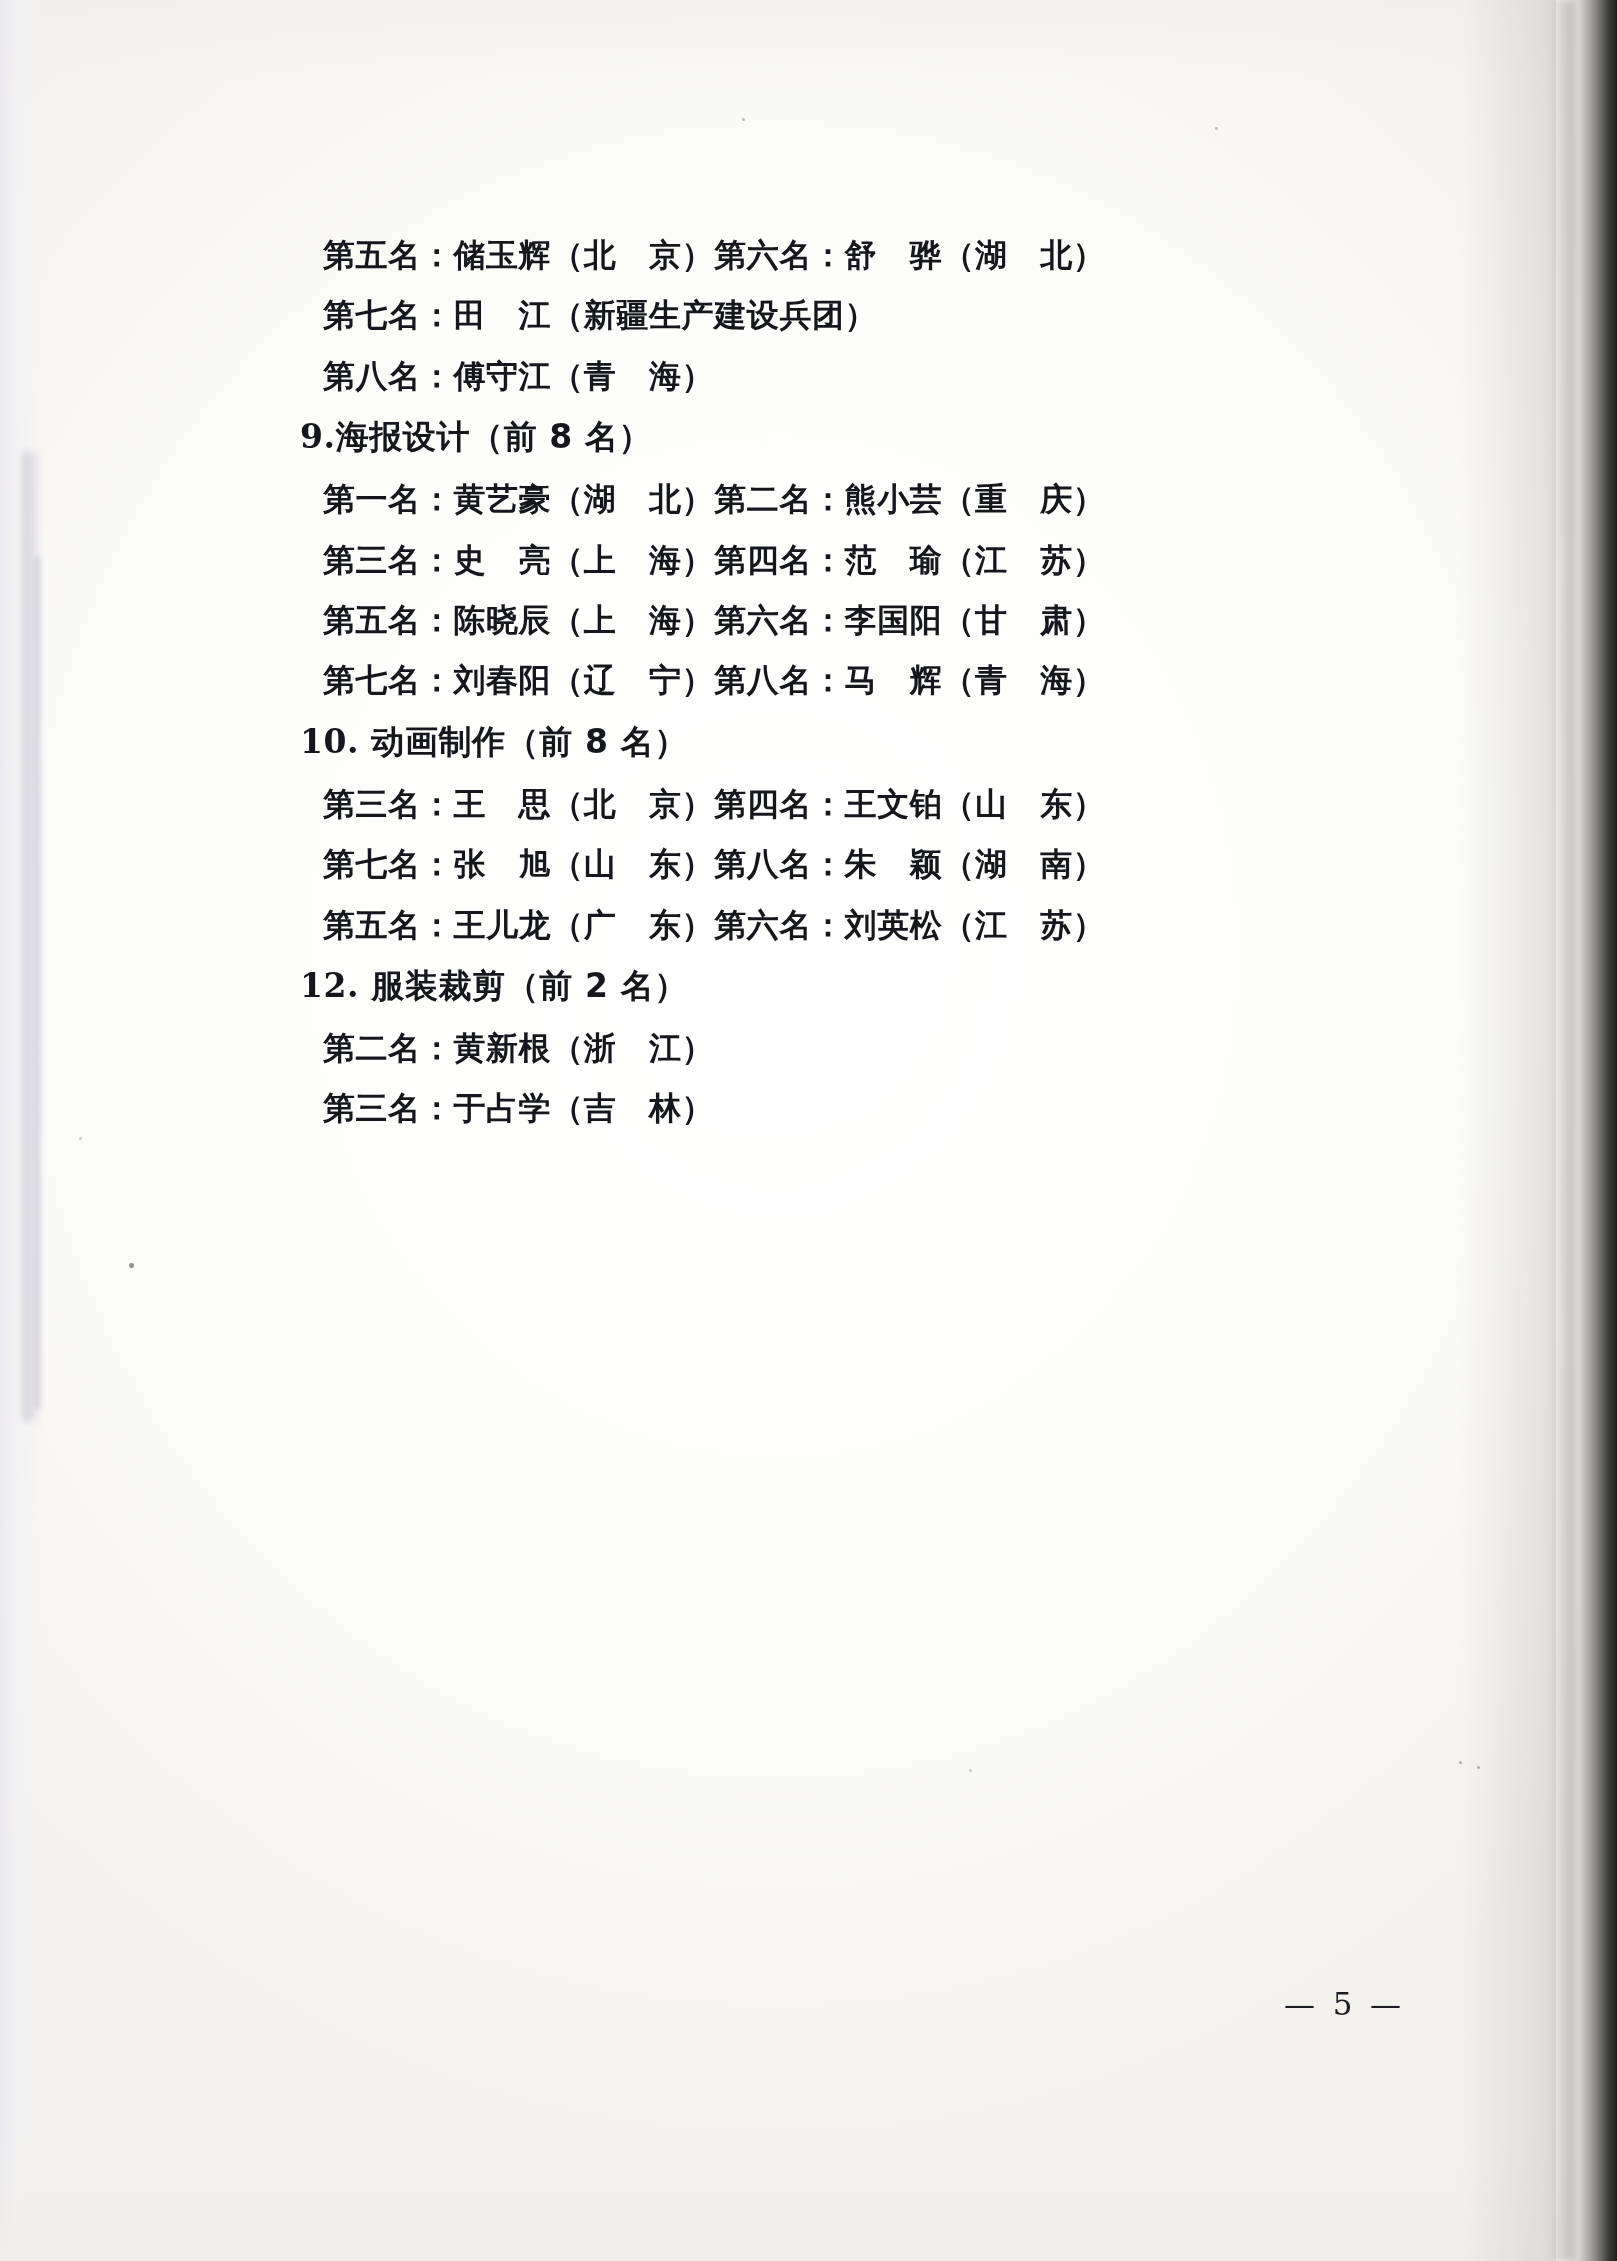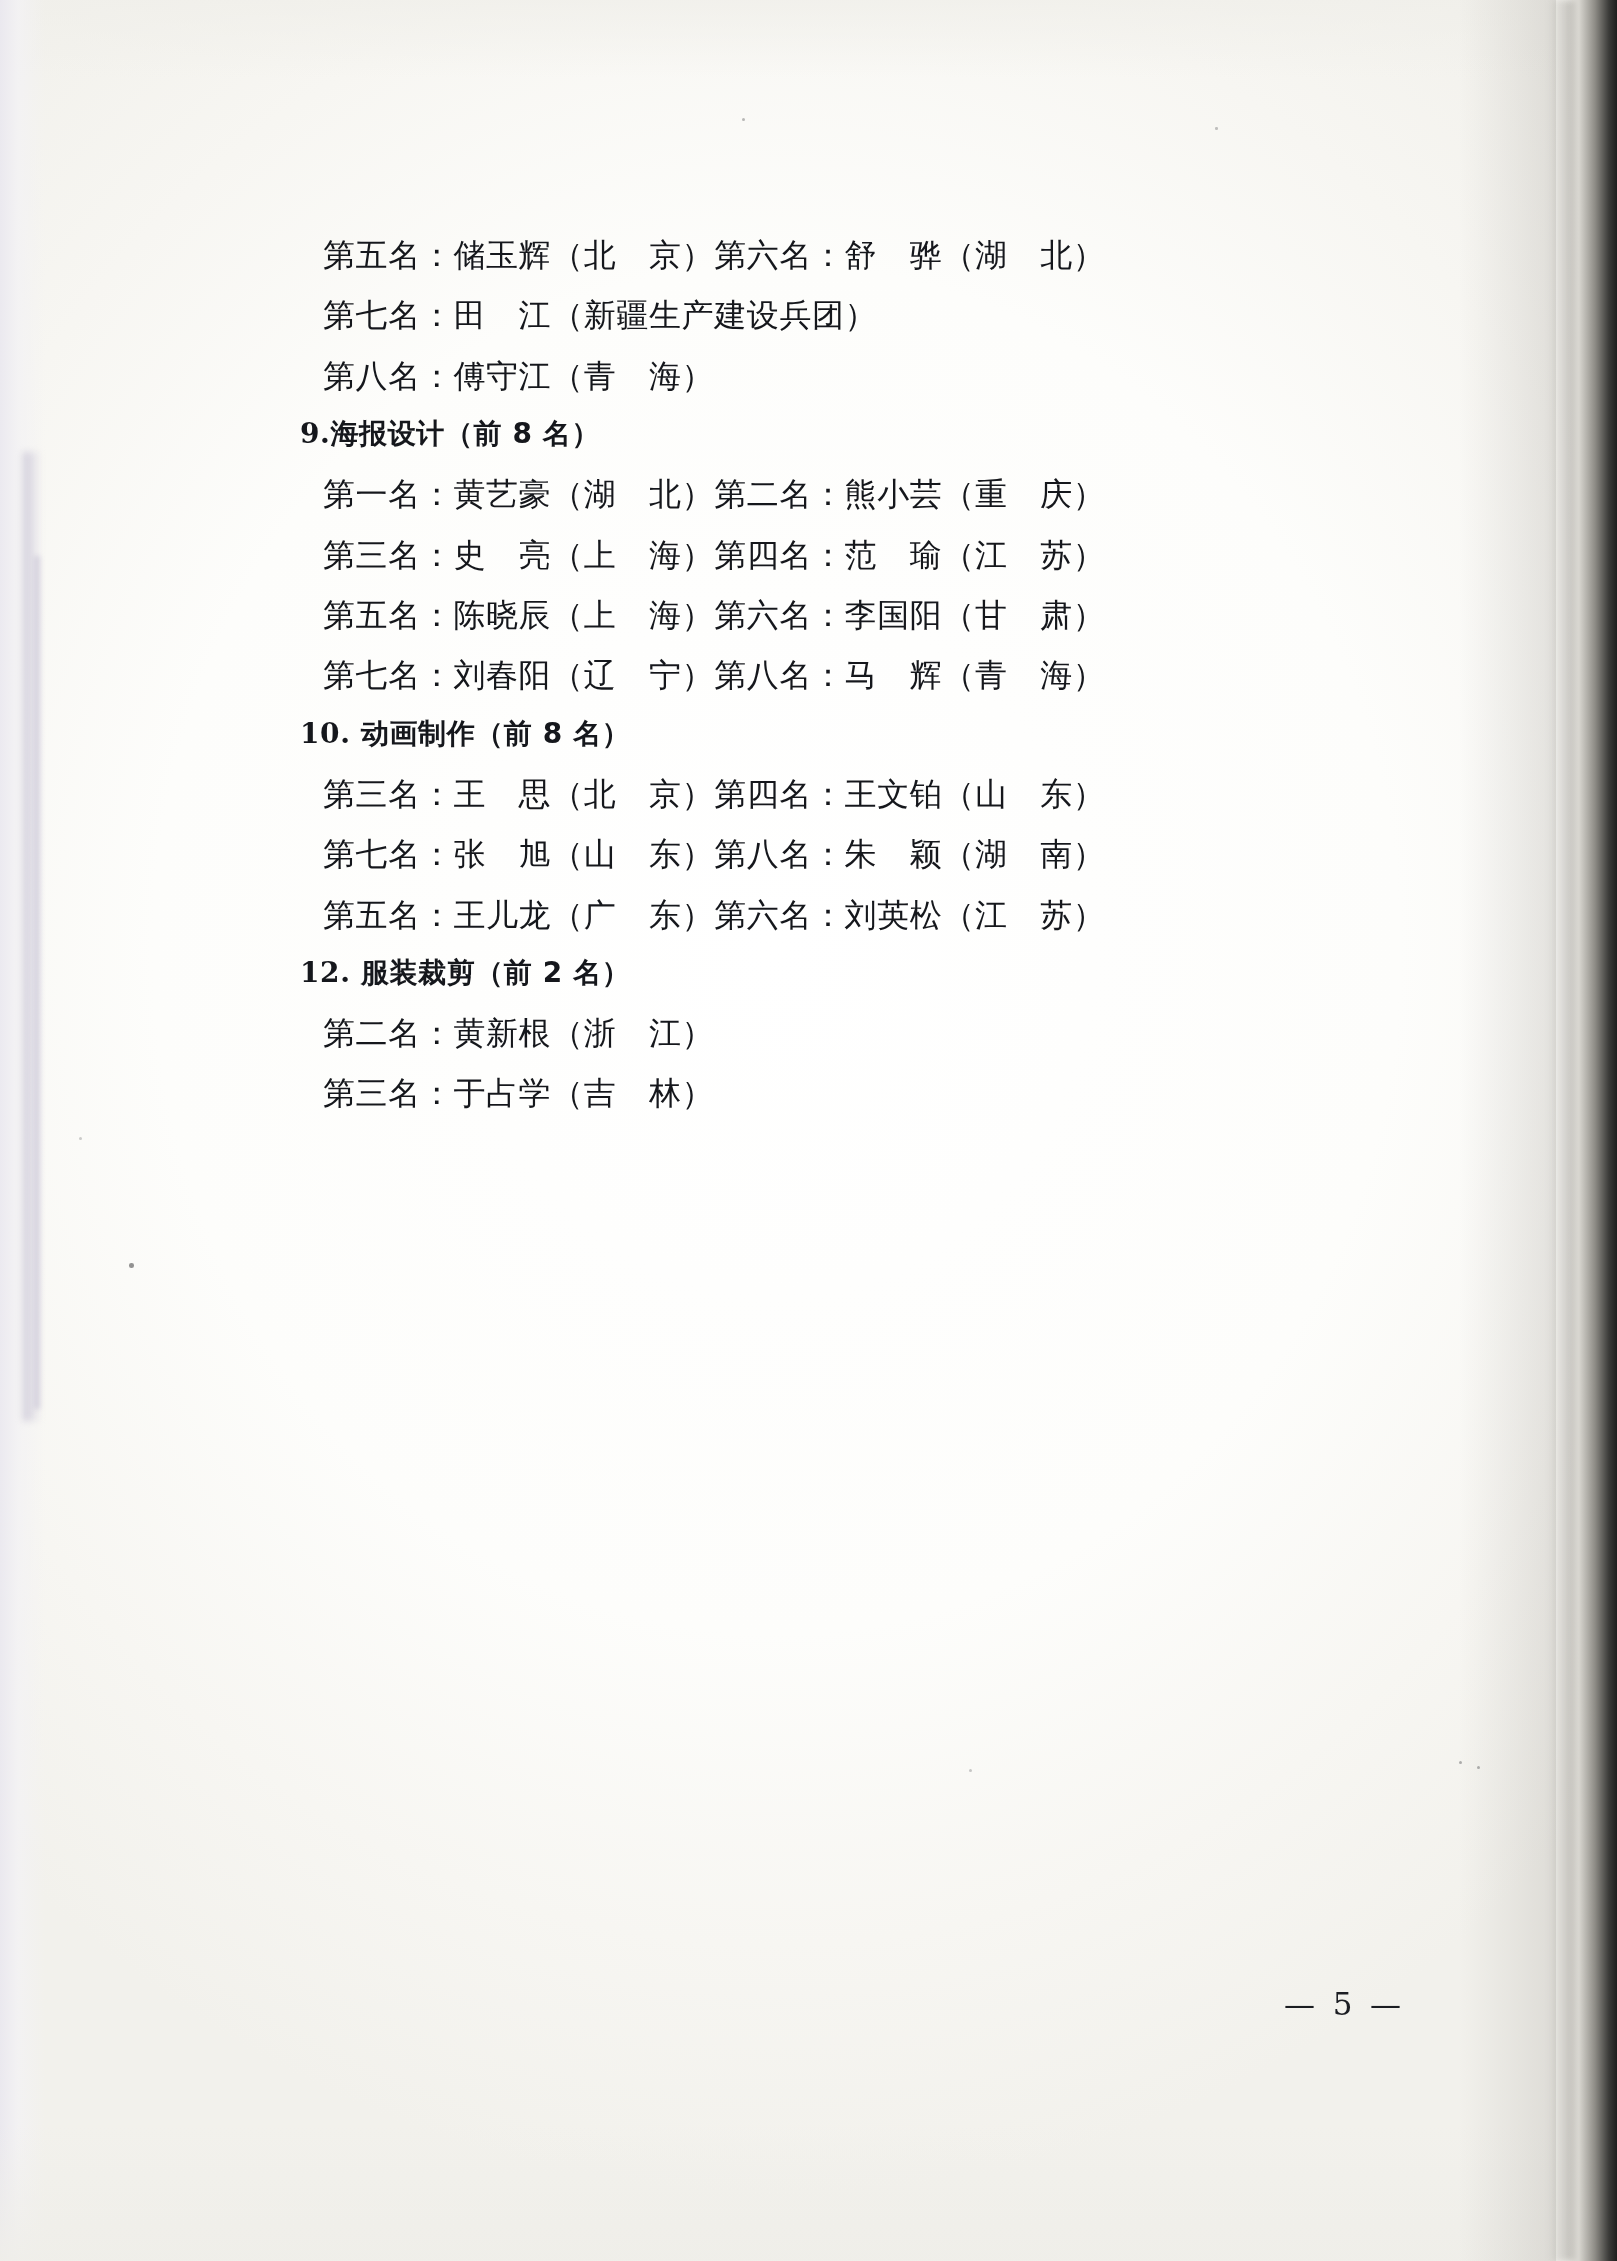--- a/index.html
+++ b/index.html
@@ -90,26 +90,26 @@
     font-family: "DejaVu Serif", "Liberation Serif", serif;
   }
 
   
   .entry {
     font-size: 32px;
     line-height: 1.0;
     letter-spacing: 0.6px;
     margin-bottom: 28.4px;
     text-indent: 0;
-    font-weight: 400;
+    font-weight: 700;
   }
 
   
   .heading {
-    font-size: 28px;
+    font-size: 33px;
     line-height: 1.0;
     font-weight: bold;
     letter-spacing: 0.6px;
     margin-top: 18px;
     margin-bottom: 30px;
     margin-left: -23px;
     font-family: "DejaVu Sans", "Liberation Sans", sans-serif;
   }
   .heading .num {
     font-family: "DejaVu Serif", "Liberation Serif", serif;

